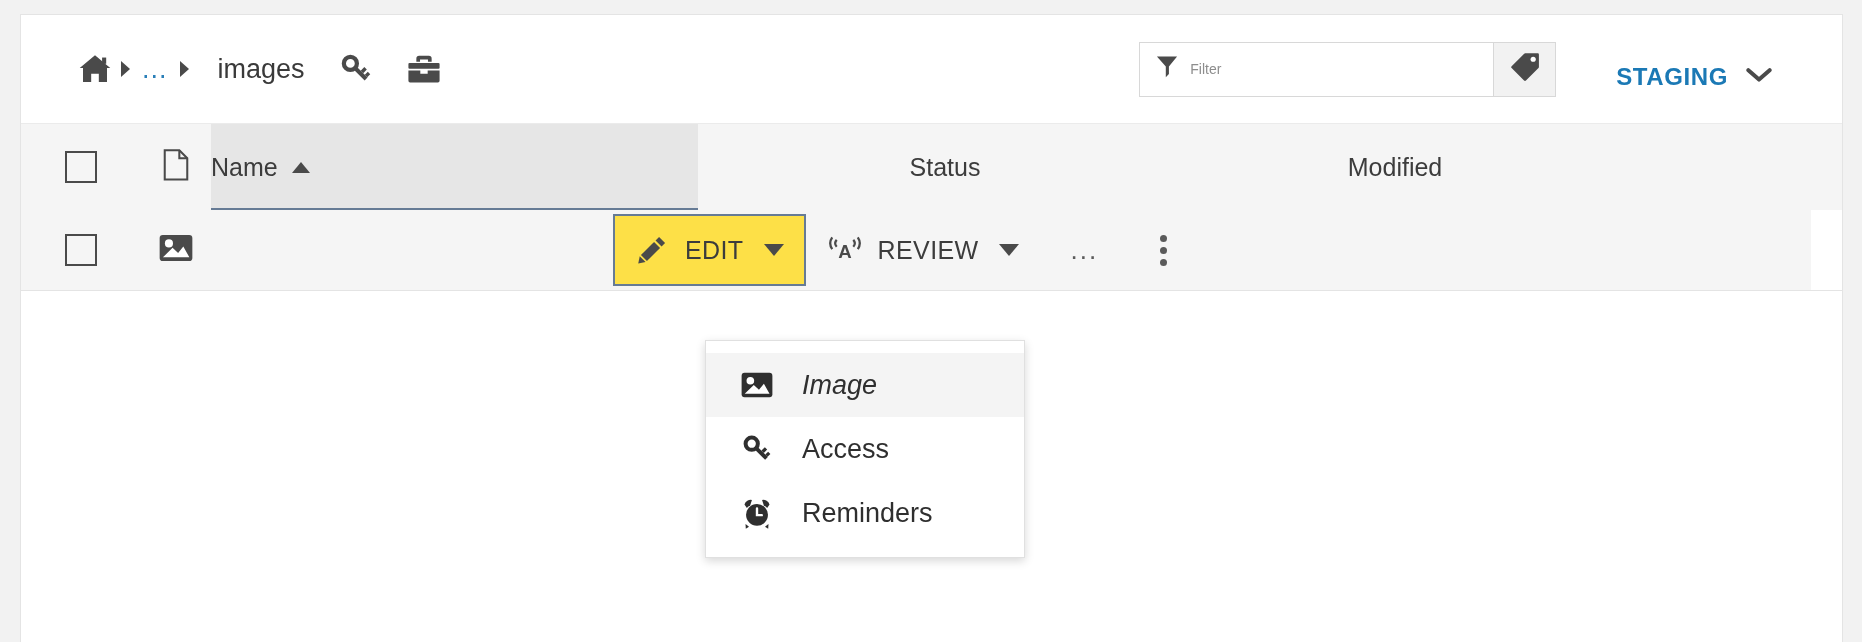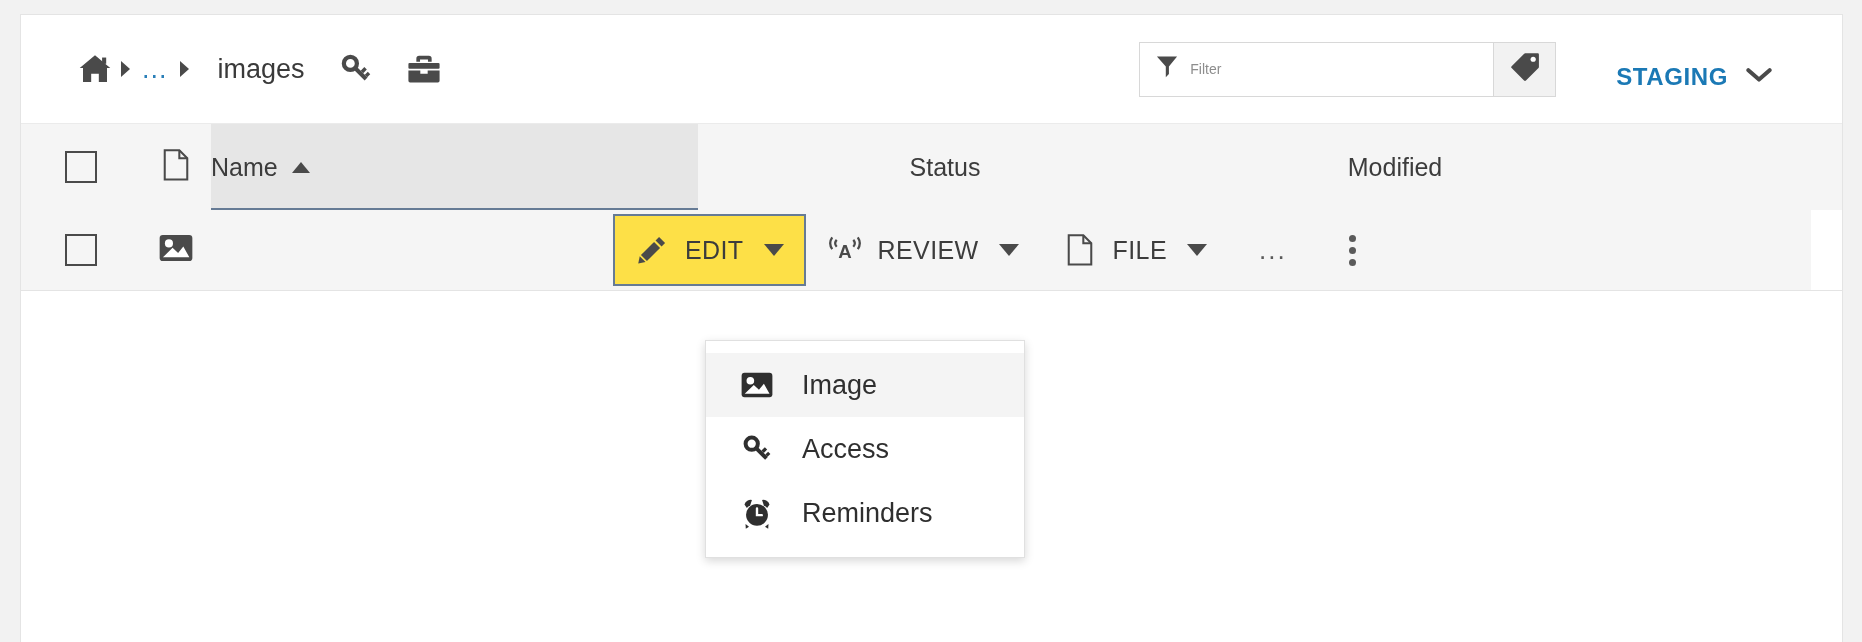--- a/index.html
+++ b/index.html
@@ -201,21 +201,21 @@
     border: 1px solid #e0e0e0;
     box-shadow: 0 3px 9px rgba(0,0,0,0.16);
     padding: 12px 0;
     z-index: 30;
   }
   .menu-item {
     display: flex; align-items: center;
     height: 64px; padding-left: 34px; gap: 28px;
     cursor: pointer;
   }
-  .menu-item.hover { background: #f4f4f4; }
+  .menu-item.hover { background: #f4f4f4; font-style: italic; }
   .menu-label { color: #2f2f2f; font-size: 27px; }
   .menu-ico { width: 34px; display:flex; align-items:center; justify-content:center; }
 
   .below { background: #ffffff; height: 330px; }
 </style>
 </head>
 <body>
 
 <div class="page">
  <div class="card">
@@ -355,30 +355,20 @@
               <path fill="none" stroke="#4a4a4a" stroke-width="1.7" d="M5.8 3.4 q-2.4 2.6 0 5.2"></path>
               <path fill="none" stroke="#4a4a4a" stroke-width="1.7" d="M18.2 3.4 q2.4 2.6 0 5.2"></path>
               <path fill="none" stroke="#4a4a4a" stroke-width="1.7" d="M2.4 1.6 q-3 4.4 0 8.8"></path>
               <path fill="none" stroke="#4a4a4a" stroke-width="1.7" d="M21.6 1.6 q3 4.4 0 8.8"></path>
             </svg>
           </span>
           <span class="act-label">REVIEW</span>
           <span class="caret"></span>
         </div>
 
-        <div class="act">
-          <span class="act-ico">
-            <svg width="26" height="32" viewBox="0 0 20 25">
-              <path fill="none" stroke="#4a4a4a" stroke-width="1.6" d="M1.2 1 h11.4 l6.2 6.2 v16.6 h-17.6 z"></path>
-              <path fill="none" stroke="#4a4a4a" stroke-width="1.6" d="M12.6 1 v6.2 h6.2"></path>
-            </svg>
-          </span>
-          <span class="act-label">FILE</span>
-          <span class="caret"></span>
-        </div>
 
         <span class="dots-h">...</span>
 
         <span class="kebab">
           <i></i>
               <i></i>
               <i></i>
         </span>
       </div>
 

